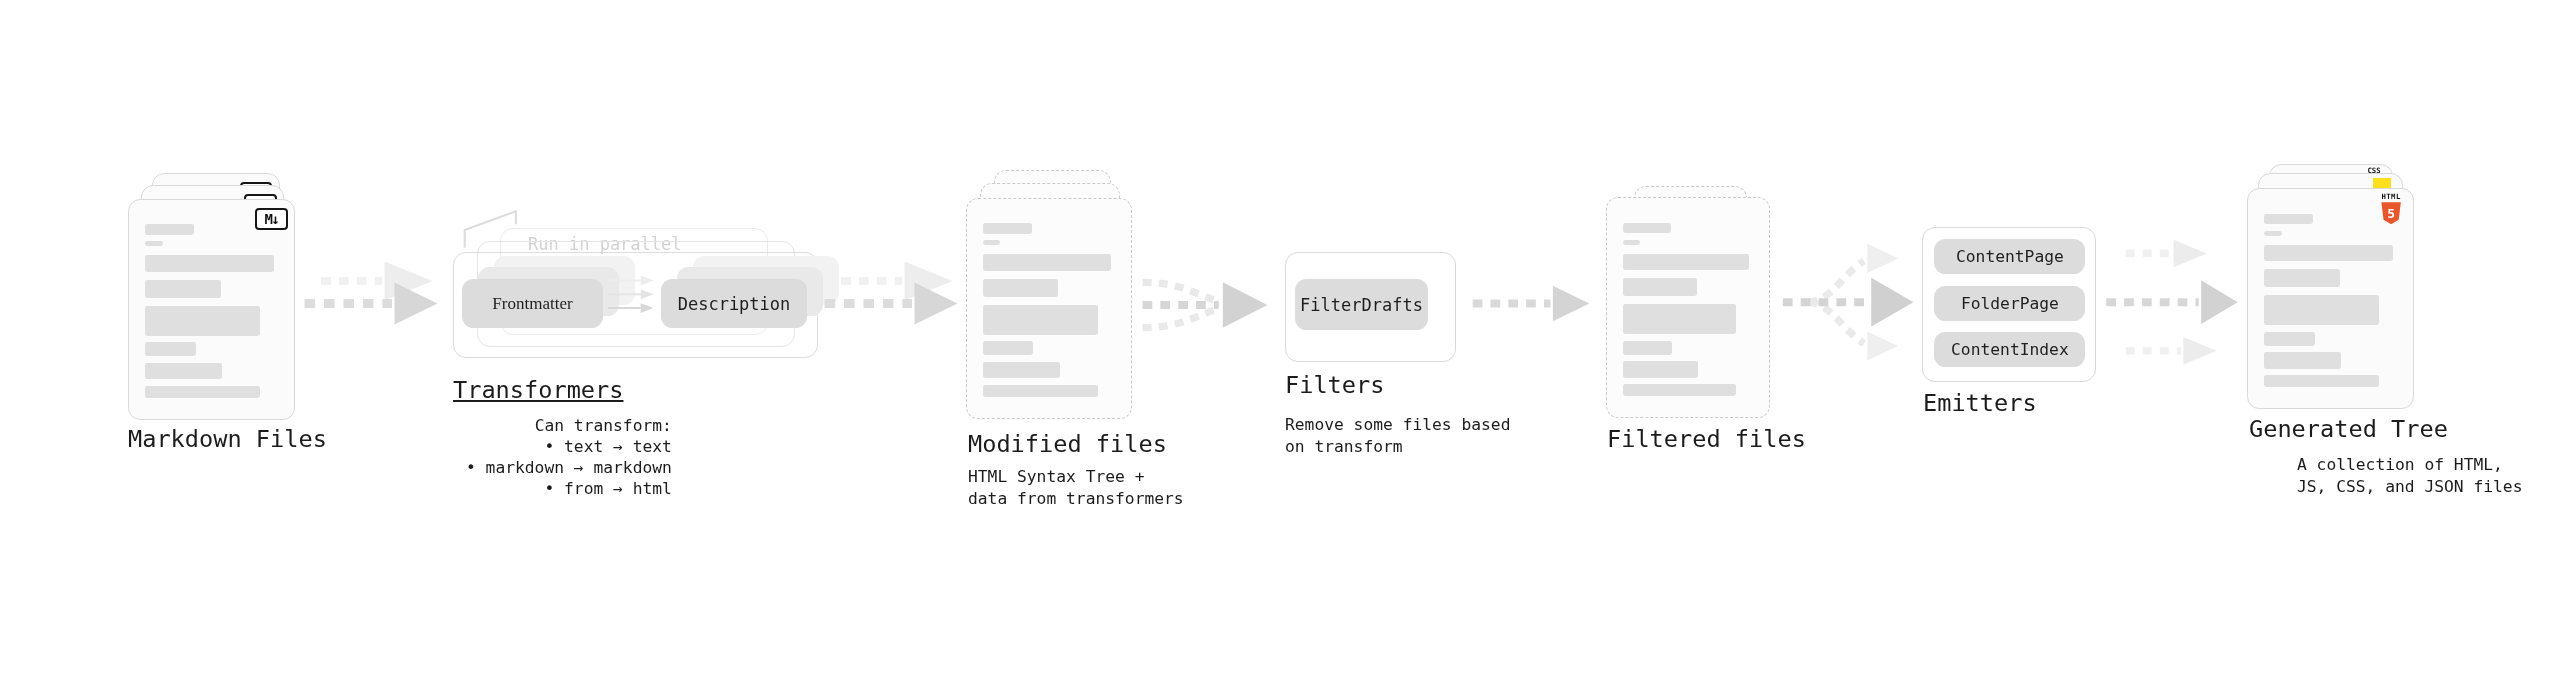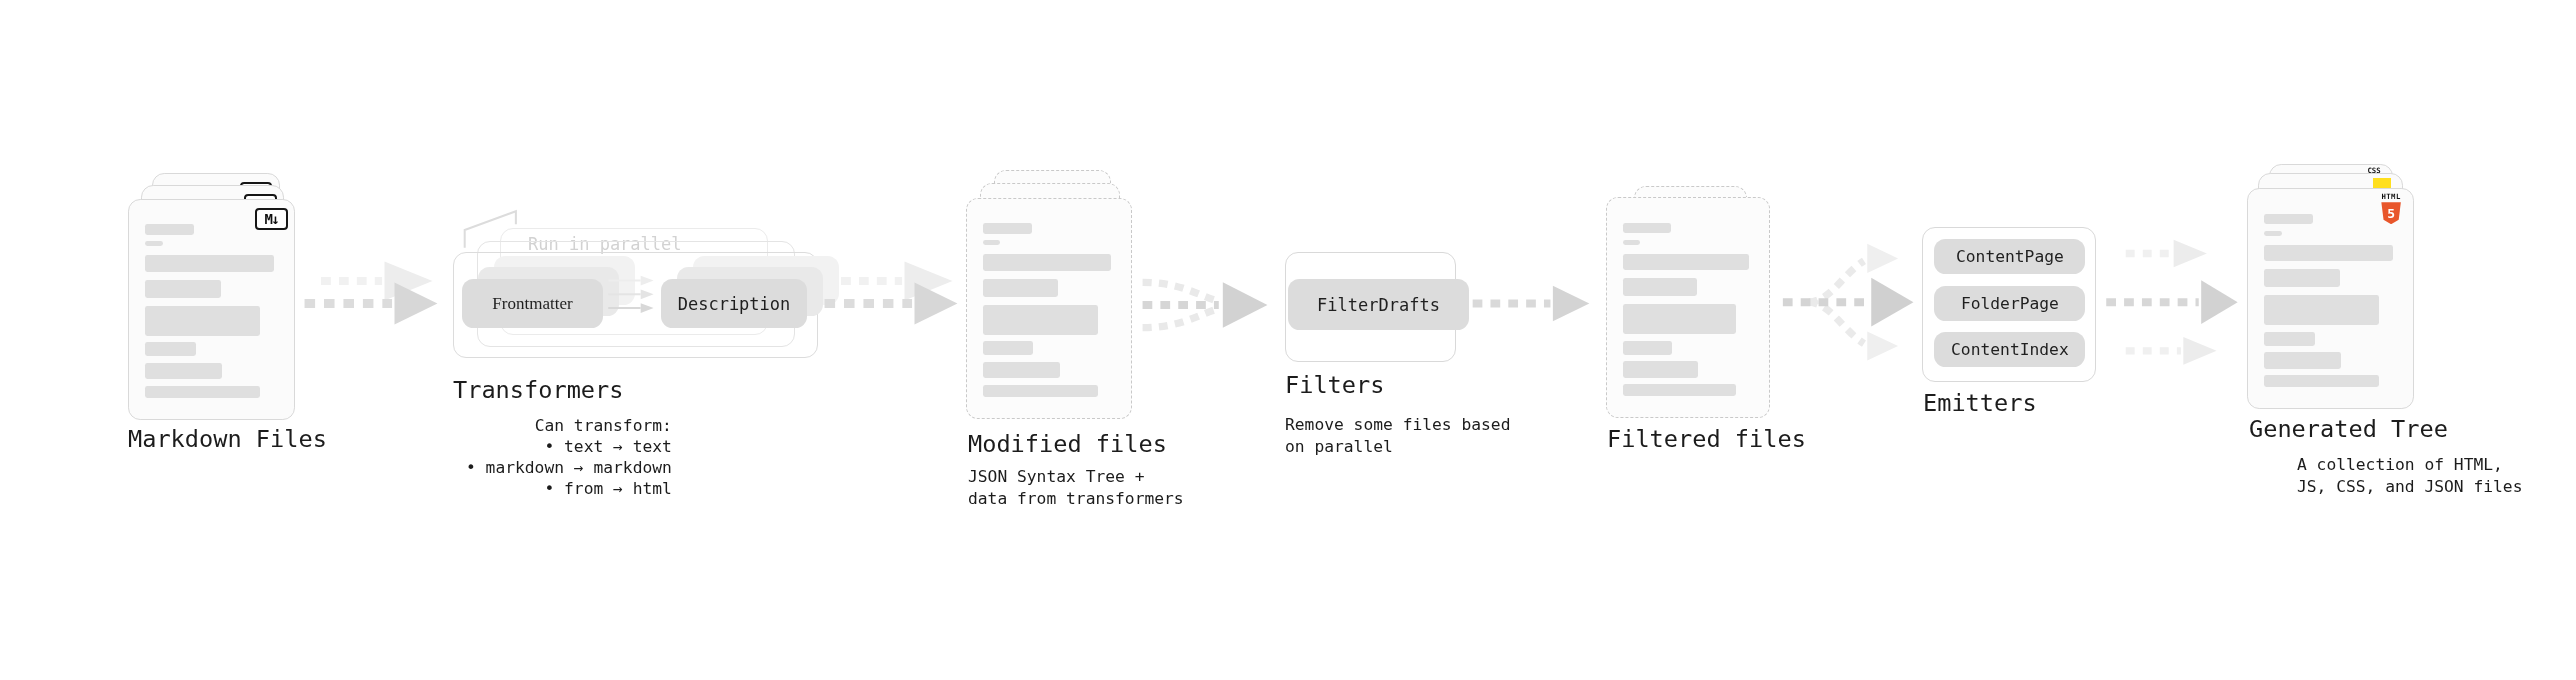--- a/index.html
+++ b/index.html
@@ -104,21 +104,21 @@
 
   <svg style="left:605px;top:270px;" width="60" height="47" viewBox="0 0 74 58">
     <line x1="4" y1="13" x2="44" y2="13" stroke="#ededed" stroke-width="2.5"></line>
     <polygon points="44,7 60,13 44,19" fill="#ededed"></polygon>
     <line x1="4" y1="30" x2="44" y2="30" stroke="#e4e4e4" stroke-width="2.5"></line>
     <polygon points="44,24 60,30 44,36" fill="#e4e4e4"></polygon>
     <line x1="4" y1="47" x2="44" y2="47" stroke="#d8d8d8" stroke-width="2.5"></line>
     <polygon points="44,41 60,47 44,53" fill="#d8d8d8"></polygon>
   </svg>
 
-  <div class="label" style="left:453px;top:376px;">Transformers</div>
+  <div class="label" style="left:453px;top:376px;text-decoration:underline;">Transformers</div>
   <div class="sub tight" style="left:453px;top:415px;text-align:right;">
     <div>Can transform:</div>
     <div style="padding-left:13px;">• text → text</div>
     <div style="padding-left:13px;">• markdown → markdown</div>
     <div style="padding-left:13px;">• from → html</div>
   </div>
 
   <svg style="left:837px;top:258px;" width="122" height="46" viewBox="0 0 150 56">
     <line x1="5" y1="28" x2="80" y2="28" stroke="#f1f1f1" stroke-width="10" stroke-dasharray="12 10"></line>
     <polygon points="83,4 142,28 83,52" fill="#ededed"></polygon>
@@ -139,38 +139,38 @@
           <div class="bar" style="width: 57%; height: 18px; margin-bottom: 8.1px; background-color: rgb(223, 223, 223);"></div>
           <div class="bar" style="width: 87%; height: 30px; margin-bottom: 6.5px; background-color: rgb(223, 223, 223);"></div>
           <div class="bar" style="width: 38%; height: 14px; margin-bottom: 6.5px; background-color: rgb(223, 223, 223);"></div>
           <div class="bar" style="width: 58%; height: 16.3px; margin-bottom: 6.5px; background-color: rgb(223, 223, 223);"></div>
           <div class="bar" style="width: 87%; height: 12.2px; margin-bottom: 0px; background-color: rgb(223, 223, 223);"></div>
         </div>
     </div>
   </div>
   <div class="label" style="left:968px;top:430px;">Modified files</div>
   <div class="sub" style="left:968px;top:466px;">
-    <div>JSON Syntax Tree +</div>
+    <div>HTML Syntax Tree +</div>
     <div>data from transformers</div>
   </div>
 
   <svg style="left:1139px;top:275px;" width="132" height="60" viewBox="0 0 162 74">
     <path d="M 4 9 C 50 9 70 24 96 32" stroke="#e9e9e9" stroke-width="9" stroke-dasharray="11 9" fill="none"></path>
     <path d="M 4 65 C 50 65 70 50 96 42" stroke="#e9e9e9" stroke-width="9" stroke-dasharray="11 9" fill="none"></path>
     <line x1="4" y1="37" x2="98" y2="37" stroke="#d6d6d6" stroke-width="10" stroke-dasharray="12 10"></line>
     <polygon points="103,9 158,37 103,65" fill="#d2d2d2"></polygon>
   </svg>
 
   <div class="box" style="left:1285px;top:252px;width:171px;height:110px;">
-    <div class="pill" style="left:2px;top:26px;width:181px;height:51px;">FilterDrafts</div>
+    <div class="pill" style="left:9px;top:26px;width:133px;height:51px;">FilterDrafts</div>
   </div>
   <div class="label" style="left:1285px;top:371px;">Filters</div>
   <div class="sub" style="left:1285px;top:414px;">
     <div>Remove some files based</div>
-    <div>on parallel</div>
+    <div>on transform</div>
   </div>
 
   <svg style="left:1469px;top:280px;" width="124" height="47" viewBox="0 0 152 58">
     <line x1="4" y1="29" x2="100" y2="29" stroke="#d9d9d9" stroke-width="10" stroke-dasharray="12 10"></line>
     <polygon points="103,7 148,29 103,51" fill="#d4d4d4"></polygon>
   </svg>
 
   <div class="stack" style="left:1606px;top:186px;width:164px;height:232px;">
     <div class="page dashed" style="left:28.4px;top:0;width:113px;height:221px;"></div>
     <div class="page dashed" style="left:0;top:11.4px;width:164px;height:221px;">

